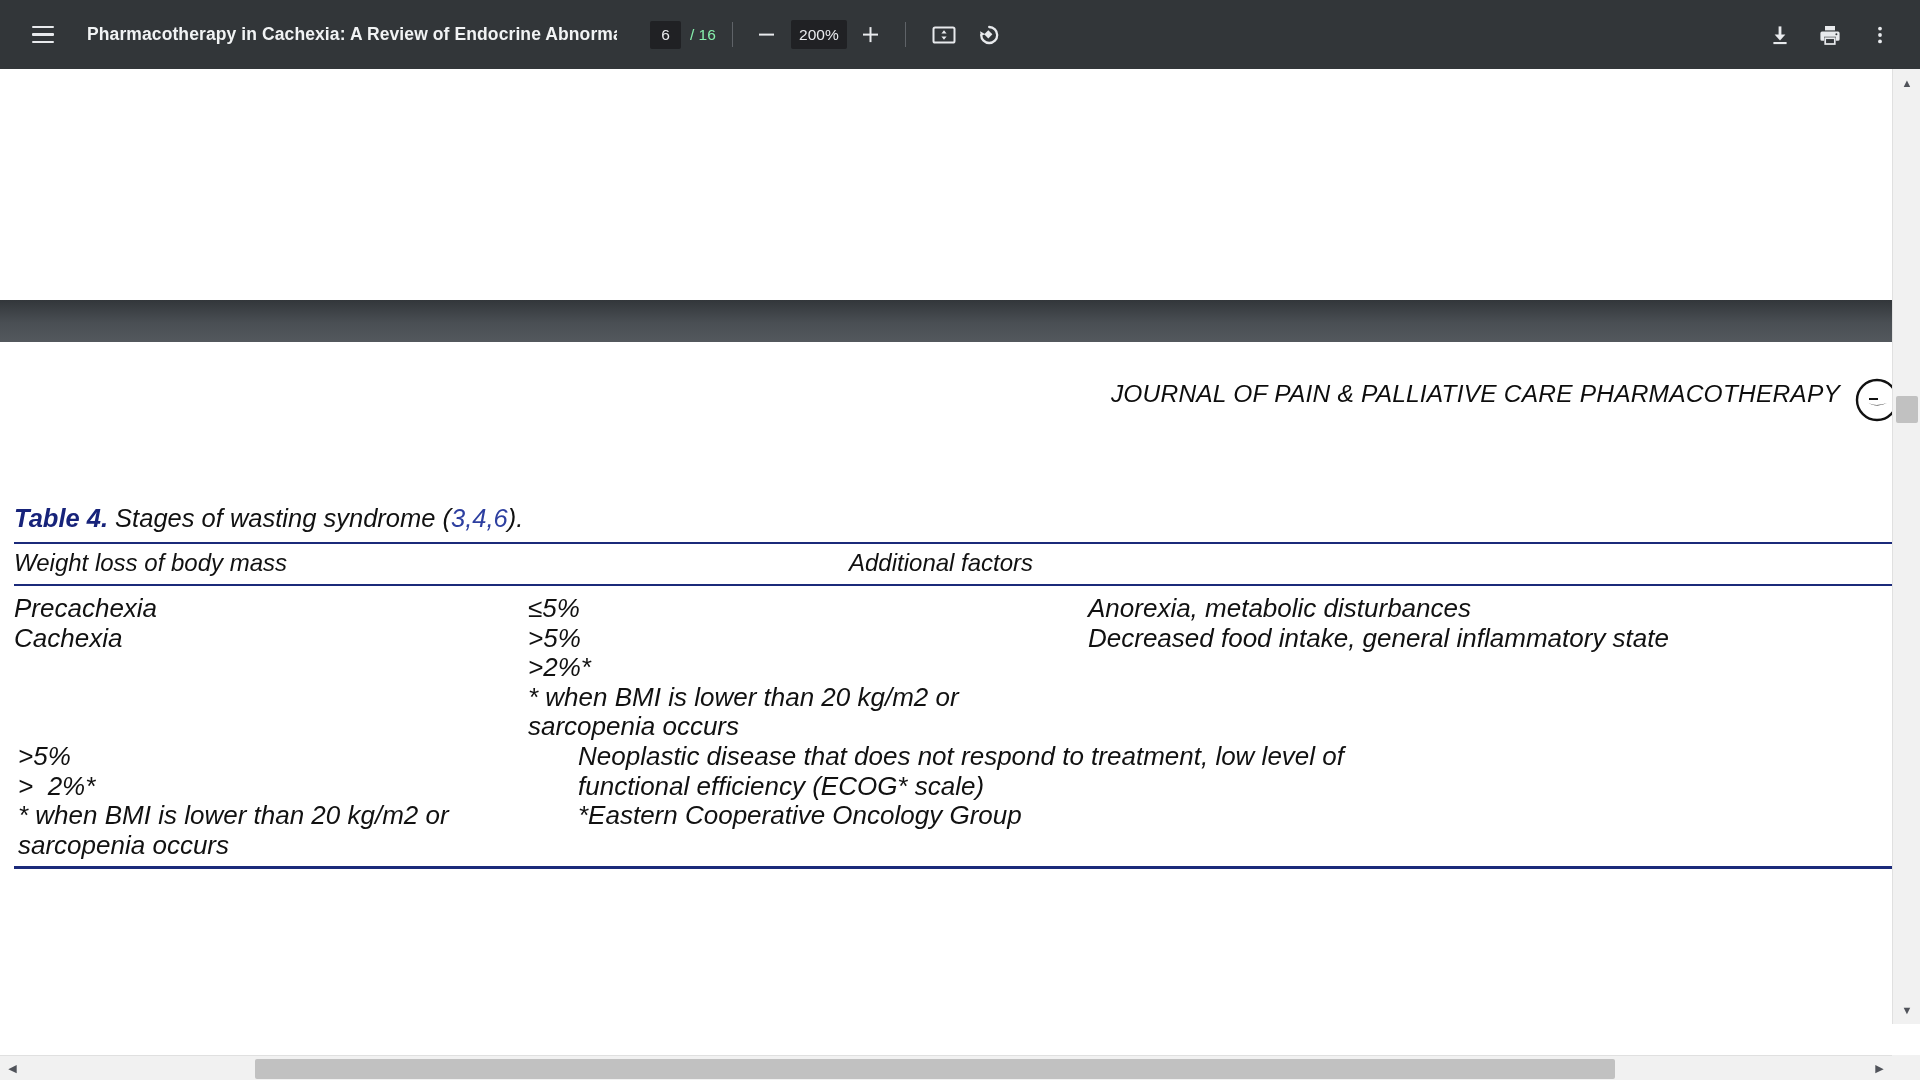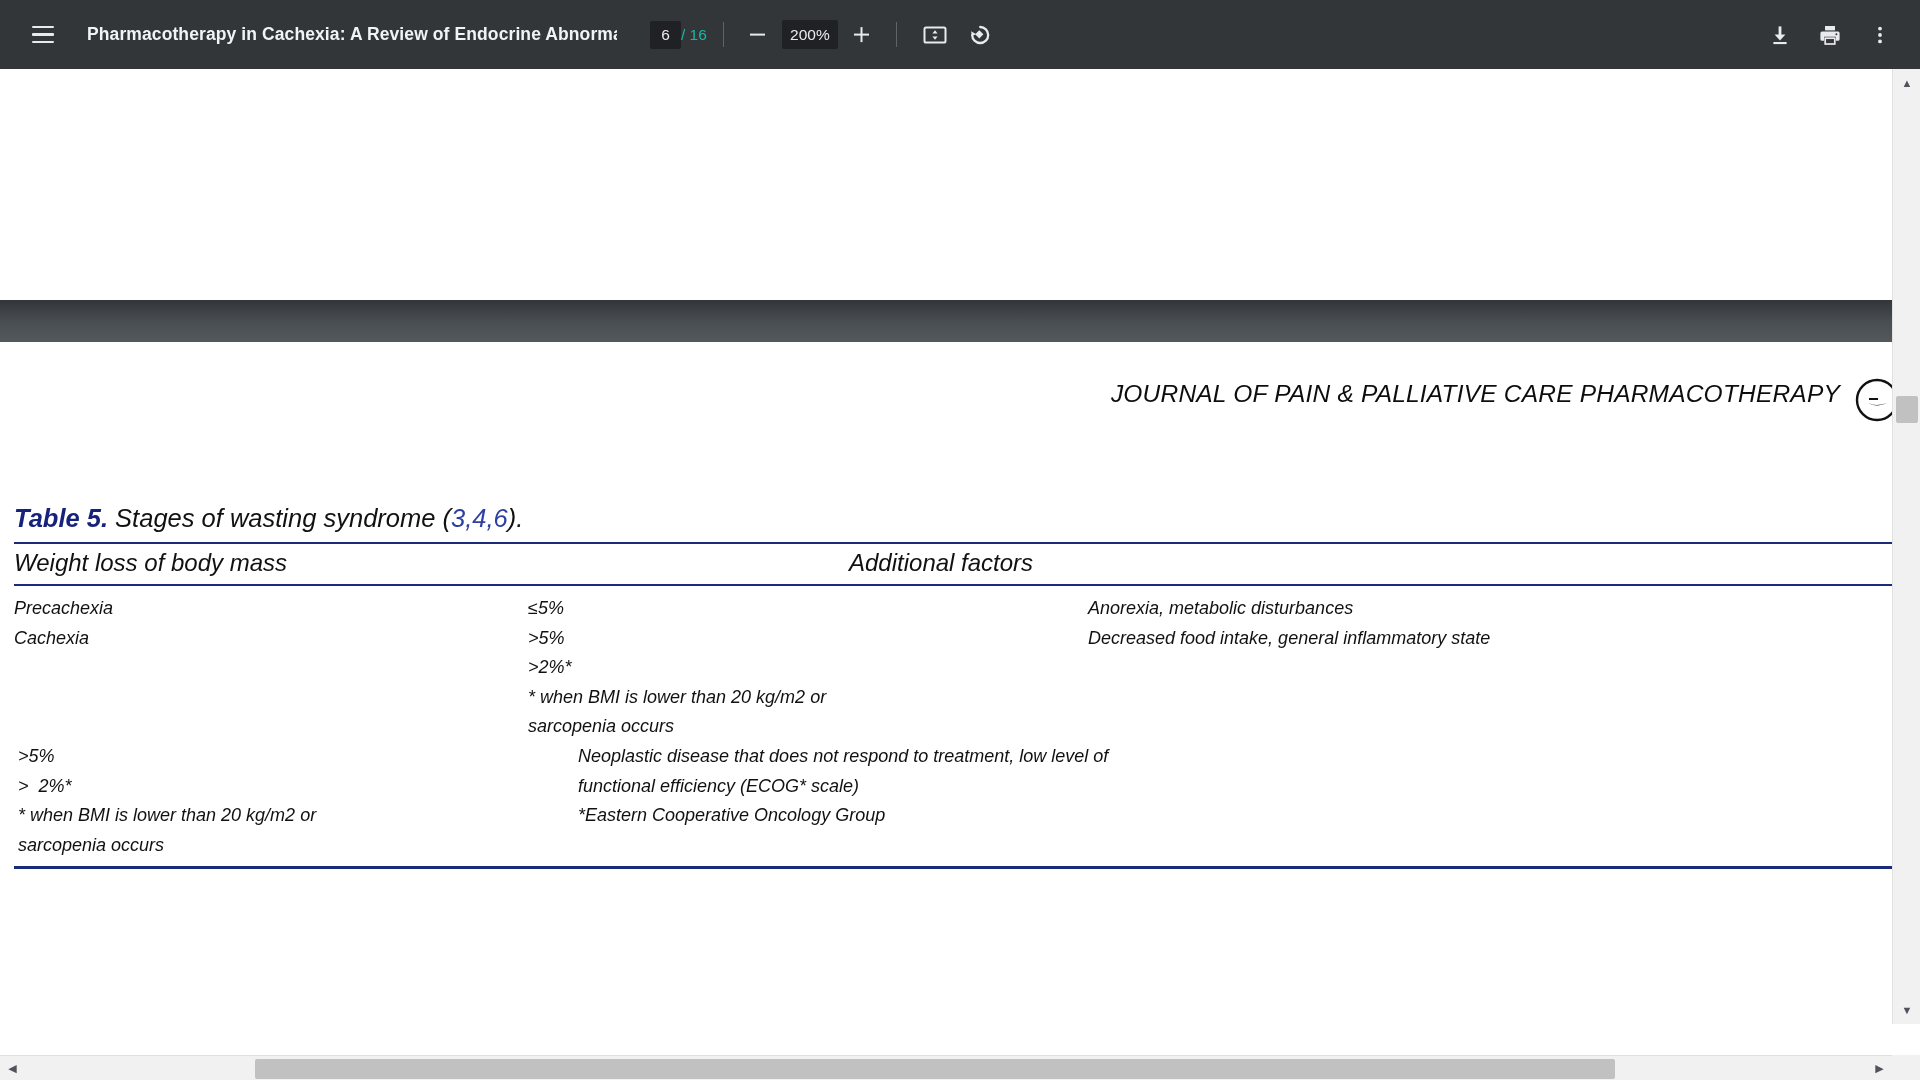--- a/index.html
+++ b/index.html
@@ -54,21 +54,21 @@
   #page-number-input {
     width: 31px; height: 28px;
     background: #202124;
     border: none; outline: none;
     color: #e8eaed;
     text-align: center;
     font-size: 15.5px;
     font-family: "Liberation Sans", sans-serif;
     border-radius: 2px;
   }
-  #page-count { color: #14b8a6; }
+  #page-count { margin-left: 9px; color: #86efac; }
 
   .tb-divider {
     width: 1px; height: 25px;
     background: #5f6368;
     margin: 0 16px;
     flex: 0 0 auto;
   }
 
   #zoom-group { display: flex; align-items: center; }
   .zoom-sign {
@@ -172,21 +172,21 @@
   #table-head-row {
     font-size: 24px;
     color: #111;
     padding: 5px 0 7px 0;
   }
   #table-head-row .c-stage { text-align: left; }
   #table-head-row .c-weight { }
   #table-head-row .c-extra { text-align: left; padding-left: 275px; }
 
   .body-line {
-    font-size: 18px;
+    font-size: 26px;
     color: #111;
     line-height: 29.6px;
     white-space: pre;
   }
   #table-body { padding-top: 8px; padding-bottom: 6px; }
   .indent-hang { padding-left: 40px; }
   .body-cellpad { padding-left: 4px; }
 
   
   #below-table-text {
@@ -342,21 +342,21 @@
     <div id="journal-header">JOURNAL OF PAIN &amp; PALLIATIVE CARE PHARMACOTHERAPY</div>
     <svg id="journal-logo" viewBox="0 0 46 46">
       <circle cx="23" cy="23" r="20" fill="none" stroke="#111" stroke-width="2.4"></circle>
       <path d="M12 24.5 q8 6 21 1.5 q-11 5.5 -21 -1.5 z" fill="#111"></path>
       <rect x="15" y="21" width="9" height="2" fill="#111"></rect>
     </svg>
 
     <div id="table-block">
 
       <div id="table-caption">
-        <span class="tbl-label">Table 5.</span>
+        <span class="tbl-label">Table 4.</span>
         <span>Stages of wasting syndrome (</span><span class="cite">3,4,6</span><span>).</span>
       </div>
 
       <div class="rule-top"></div>
 
       <div class="t-row" id="table-head-row">
         <div class="c-weight">Weight loss of body mass</div>
         <div class="c-extra">Additional factors</div>
       </div>
 

